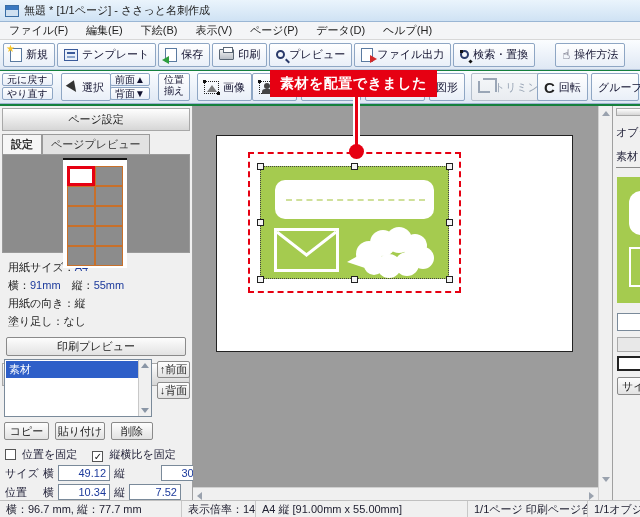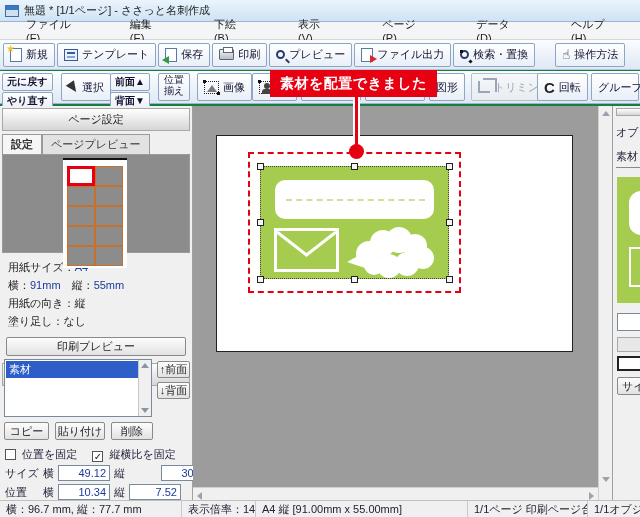--- a/index.html
+++ b/index.html
@@ -11,35 +11,35 @@
   .titlebar { position:absolute; left:0; top:0; width:640px; height:22px;
     background:linear-gradient(#eaf4fc,#cfe2f4); border-bottom:1px solid #9ab6d4;
     display:flex; align-items:center; padding-left:5px; gap:5px; }
   .app-ico { width:14px; height:12px; background:#cfe0f0; border:1px solid #3a6ea5; position:relative; }
   .app-ico::before { content:""; position:absolute; left:0; top:0; right:0; height:4px; background:#3a78c0; }
   .titlebar span { font-size:11px; color:#222; }
 
   
   .menubar { position:absolute; left:0; top:22px; width:640px; height:18px;
     background:#f4f5f7; border-bottom:1px solid #d8d8d8; display:flex; align-items:center; }
-  .menu-item { padding:2px 26px; color:#222; }
+  .menu-item { padding:2px 9px; color:#222; }
 
   
   .toolbar1 { position:absolute; left:0; top:40px; width:640px; height:30px;
     background:linear-gradient(#fbfdff,#dfe8f4); border-bottom:1px solid #b7c6dc;
     display:flex; align-items:center; padding-left:2px; }
   .toolbar2 { position:absolute; left:0; top:71px; width:640px; height:33px;
     background:linear-gradient(#fbfdff,#dfe8f4); border-bottom:1px solid #9fb4d0; }
   .btn { display:flex; align-items:center; gap:4px; height:24px; margin:0 1px;
     padding:0 6px; background:linear-gradient(#ffffff,#e9eff8); border:1px solid #8ea6c4;
     border-radius:2px; color:#10102e; white-space:nowrap; }
   .btn.disabled { color:#9aa6b6; border-color:#b4bfcc; background:linear-gradient(#f6f8fa,#e9ecf0); }
   .tb2-btn { position:absolute; height:28px; top:2px; }
   .stack { position:absolute; top:2px; display:flex; flex-direction:column; gap:1px; }
-  .stack .btn { height:13px; font-size:10px; padding:8px 4px; margin:0;font-weight:bold; }
+  .stack .btn { height:13px; font-size:10px; padding:0 4px; margin:0; }
 
   
   .ico { display:inline-block; position:relative; }
   .pg { width:12px; height:14px; background:#fff; border:1px solid #5a7aa0; }
   .star { position:absolute; left:-5px; top:-6px; color:#f6c426; font-size:10px; }
   .folder { width:15px; height:11px; background:linear-gradient(#ffe482,#f0b429); border:1px solid #a87a10; transform:skewX(-8deg); }
   .tpl { width:14px; height:12px; background:#e8f0fa; border:1px solid #3a5a9a; }
   .tpl::before { content:""; position:absolute; left:2px; top:2px; width:8px; height:2px; background:#3a5a9a; }
   .tpl::after { content:""; position:absolute; left:2px; top:6px; width:8px; height:2px; background:#8aa4cc; }
   .arr-g { position:absolute; left:-4px; bottom:-3px; width:0; height:0;

